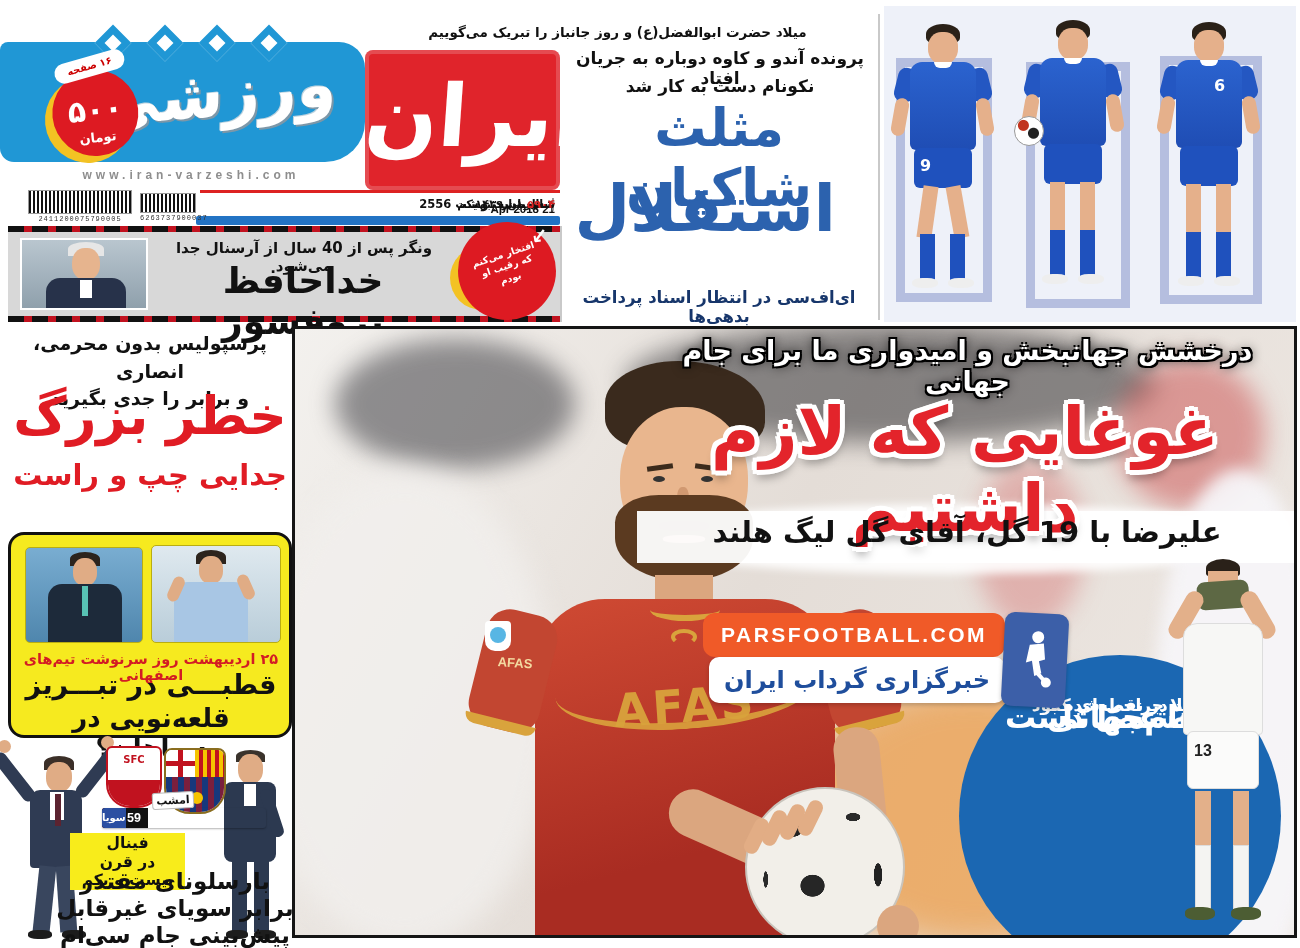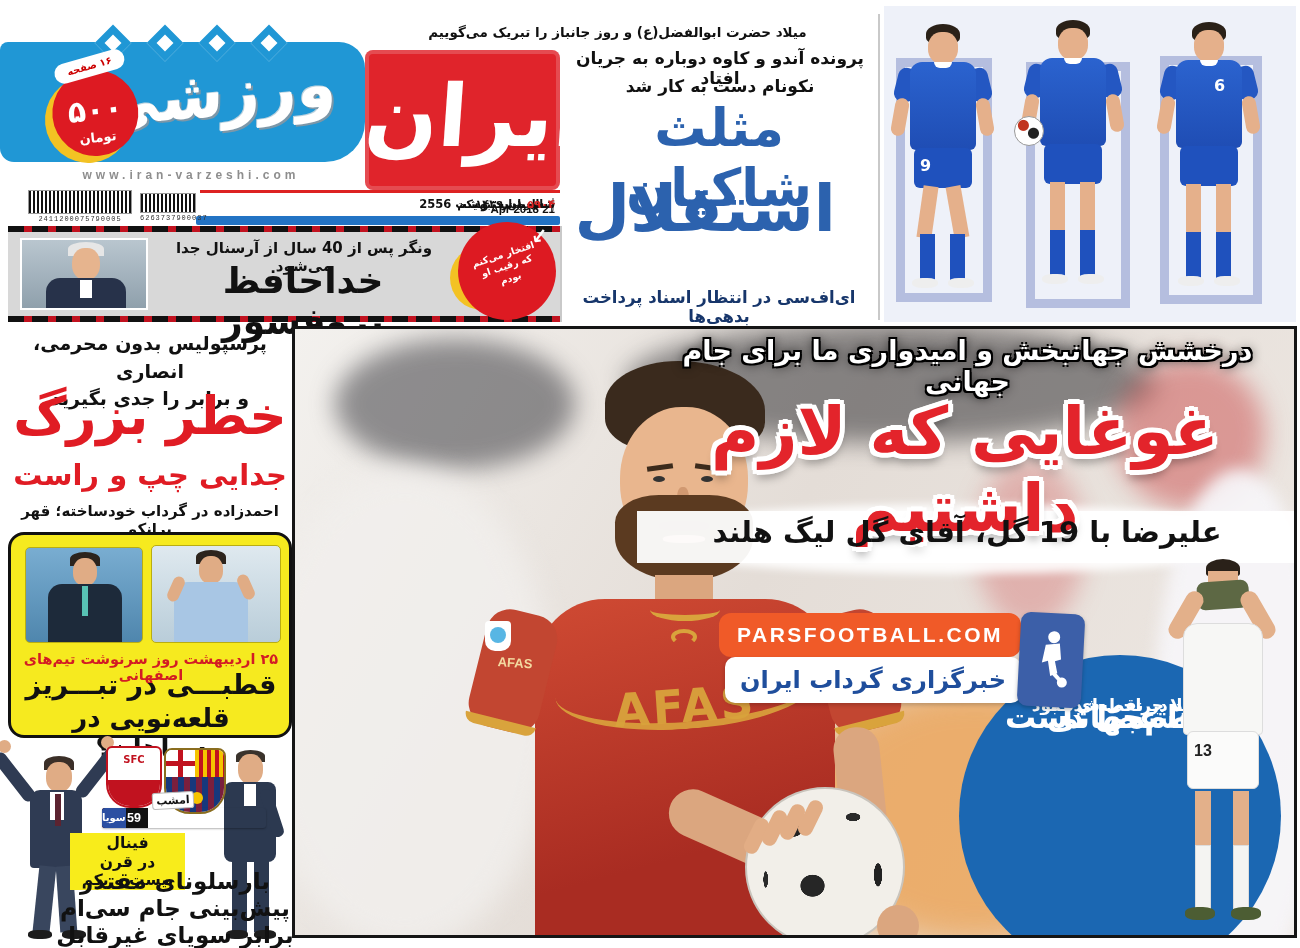--- a/index.html
+++ b/index.html
@@ -231,21 +231,21 @@
   
   .ph-kicker{left:345px;top:6px;width:655px;font-size:27px;color:#fff;z-index:10;
      text-shadow:2px 2px 0 #000,-2px 2px 0 #000,2px -2px 0 #000,-2px -2px 0 #000,0 0 12px #000;}
   .ph-red{left:340px;top:64px;width:660px;font-size:66px;color:#e3242b;z-index:10;letter-spacing:-2px;
      text-shadow:-4px -4px 0 #fff,4px -4px 0 #fff,-4px 4px 0 #fff,4px 4px 0 #fff,
                  -5px 0 0 #fff,5px 0 0 #fff,0 -5px 0 #fff,0 5px 0 #fff,0 8px 10px rgba(0,0,0,.35);}
   .ph-strip{left:342px;top:182px;width:660px;height:52px;background:rgba(255,255,255,.95);z-index:9;}
   .ph-sub{left:342px;top:186px;width:660px;font-size:29px;z-index:10;}
 
   
-  .pf{left:424px;top:284px;width:366px;height:96px;z-index:12;}
+  .pf{left:408px;top:284px;width:366px;height:96px;z-index:12;}
   .pf .or{left:0;top:0;width:302px;height:44px;background:#f05a28;border-radius:12px;color:#fff;
           font-size:21px;font-weight:bold;letter-spacing:2.5px;line-height:44px;text-align:center;
           font-family:"Liberation Sans",sans-serif;}
   .pf .wh{left:6px;top:44px;width:296px;height:46px;background:#fff;border-radius:10px;color:#1f4e9c;
           font-size:24px;font-weight:bold;line-height:46px;text-align:center;box-shadow:0 2px 4px rgba(0,0,0,.2);}
   .pf .sq{left:300px;top:0;width:64px;height:94px;background:#3c5fa8;border-radius:10px;transform:rotate(3deg);
           box-shadow:0 2px 4px rgba(0,0,0,.25);}
   .pf .sq svg{position:absolute;left:12px;top:16px;}
 
   
@@ -411,21 +411,20 @@
         <div class="shoe-r"></div>
     </div>
   </div>
 
   <div class="per-k rtl ctr b">
     <span style="position:static;display:block">پرسپولیس بدون محرمی، انصاری</span>
     <span style="position:static;display:block">و برابر را جدی بگیرید</span>
   </div>
   <div class="per-h rtl ctr b">خطر بزرگ</div>
   <div class="per-s rtl ctr b">جدایی چپ و راست</div>
-  <div class="per-n rtl ctr b">احمدزاده در گرداب خودساخته؛ قهر برانکو</div>
 
   <div class="ybox">
     <div class="cphoto cp1 coach dark">
       <div class="hair"></div>
         <div class="face"></div>
       <div class="body"></div>
         <div class="lan"></div>
     </div>
     <div class="cphoto cp2 coach lite">
       <div class="hair"></div>
@@ -481,22 +480,22 @@
     <div class="time">23:59</div>
     <div class="away rtl">سویا</div>
   </div>
   <div class="hl rtl">
     <span>فینال هفدهم</span>
       <br>
     <span>در قرن بیست و یکم</span>
   </div>
   <div class="bar-h rtl ctr b">
     <span style="position:static;display:block">بارسلونای مقتدر</span>
+    <span style="position:static;display:block">برابر سویای غیرقابل</span>
     <span style="position:static;display:block">پیش‌بینی جام سی‌ام</span>
-    <span style="position:static;display:block">برابر سویای غیرقابل</span>
   </div>
 
   <div class="photo">
     <div class="blob bl1"></div>
     <div class="blob bl2"></div>
     <div class="blob bl3"></div>
     <div class="blob bl4"></div>
     <div class="blob bl5"></div>
     <div class="blob bl6"></div>
     <div class="blob bl7"></div>

